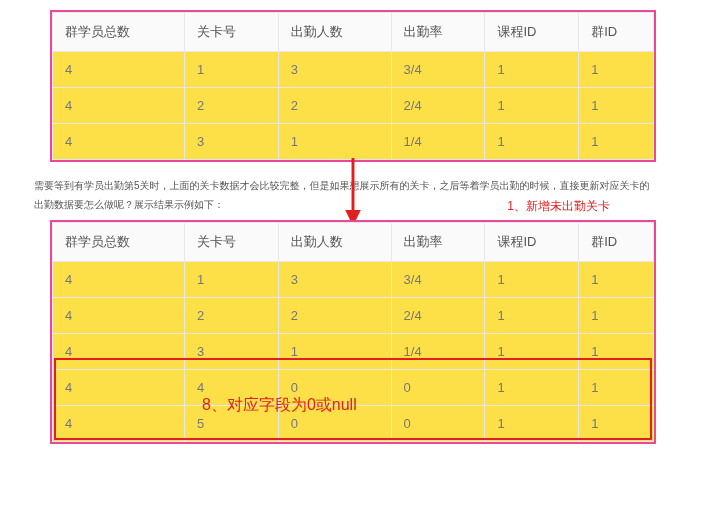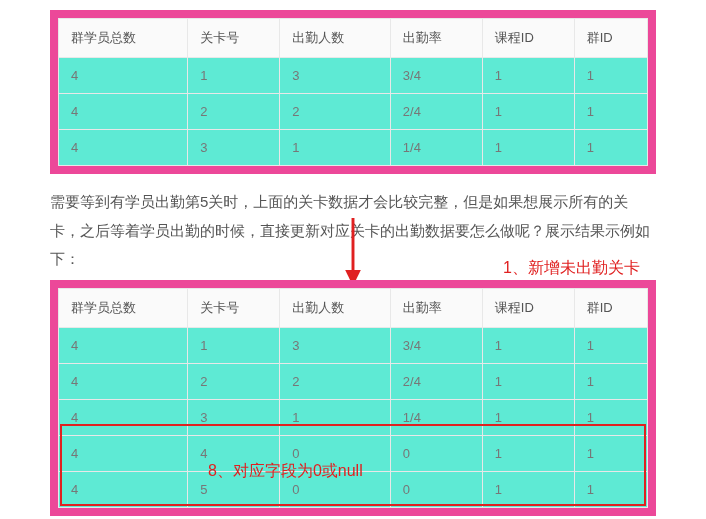--- a/index.html
+++ b/index.html
@@ -6,65 +6,65 @@
   body {
     margin: 0;
     padding: 10px;
     font-family: "Microsoft YaHei", "PingFang SC", sans-serif;
     font-size: 13px;
     color: #666;
     background: #fff;
     width: 706px;
   }
   .table-wrap {
-    border: 8px solid #ec4899;
+    border: 2px solid #ec4899;
     margin: 0 40px 10px 40px;
     position: relative;
-    background: #5eead4;
+    background: #fde047;
   }
   table {
     width: 100%;
     border-collapse: collapse;
   }
   th, td {
     border: 1px solid #e8e8e8;
     padding: 10px 12px;
     text-align: left;
     font-weight: normal;
     font-size: 13px;
     color: #777;
   }
   th {
     background: #fafafa;
     color: #555;
   }
   .para {
-    margin: 14px 40px 6px 40px;
+    margin: 14px 40px 6px 24px;
     color: #555;
     line-height: 1.9;
-    font-size: 15px;
+    font-size: 10px;
   }
   .stage {
     position: relative;
     margin: 0 40px;
   }
   .arrow-svg {
     position: absolute;
     left: 0; right: 0;
     top: -62px;
     width: 100%;
     height: 70px;
     pointer-events: none;
   }
   .anno1 {
     position: absolute;
     top: -22px;
-    right: 16px;
+    right: 46px;
     color: #e02020;
-    font-size: 16px;
+    font-size: 12px;
   }
   .highlight-box {
     position: absolute;
     left: 2px;
     right: 2px;
     bottom: 2px;
     height: 82px;
     border: 2px solid #e02020;
     pointer-events: none;
     background: transparent;

